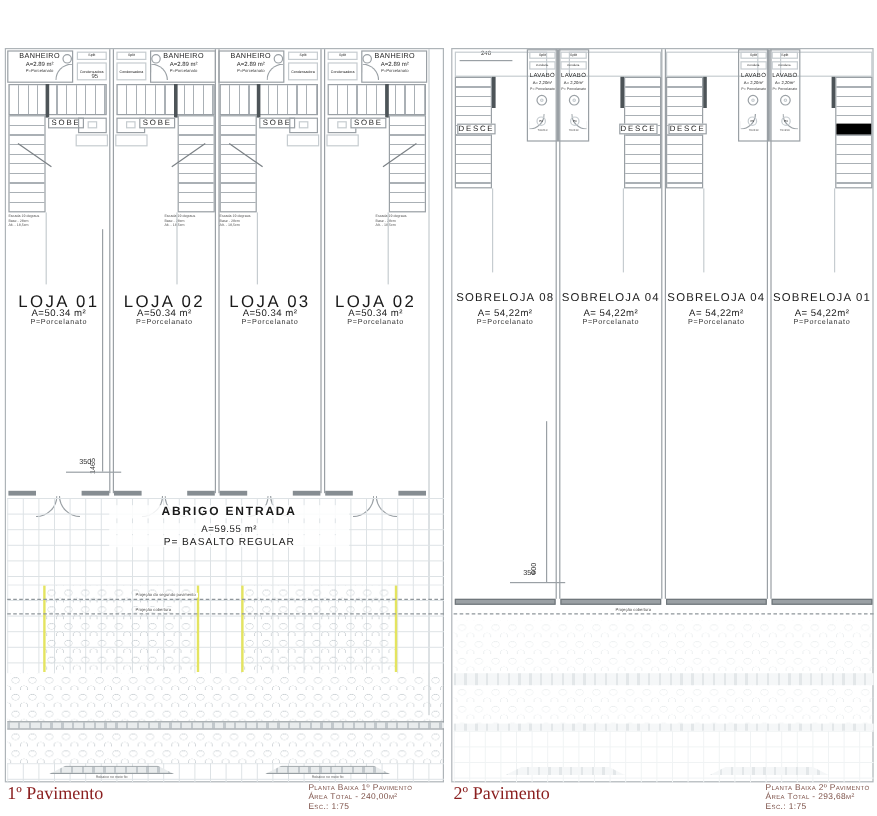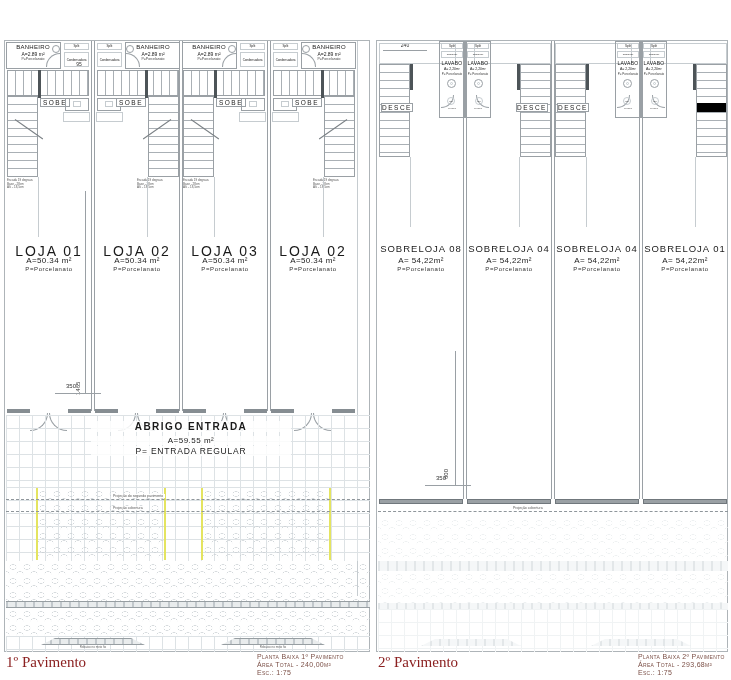--- a/index.html
+++ b/index.html
@@ -200,21 +200,21 @@
     <div class="arcBR" style="left:201px;top:372px;width:18px;height:18px;"></div>
     <div class="arcBL" style="left:220px;top:372px;width:18px;height:18px;"></div>
     <div class="seg" style="left:266px;top:368px;width:23px;height:4px;"></div>
     <div class="seg" style="left:327px;top:368px;width:23px;height:4px;"></div>
     <div class="arcBR" style="left:289px;top:372px;width:18px;height:18px;"></div>
     <div class="arcBL" style="left:308px;top:372px;width:18px;height:18px;"></div>
 
     <div class="grid-pat" style="left:1px;top:374px;width:364px;height:72px;"></div>
     <div class="t tc entry-t" style="left:86px;top:380px;width:200px;">ABRIGO ENTRADA</div>
     <div class="t tc entry-a" style="left:86px;top:395px;width:200px;">A=59.55 m²</div>
-    <div class="t tc entry-f" style="left:86px;top:405px;width:200px;">P= ENTRADA REGULAR</div>
+    <div class="t tc entry-f" style="left:86px;top:405px;width:200px;">P= BASALTO REGULAR</div>
 
     <div class="grid-pat" style="left:1px;top:446px;width:364px;height:74px;"></div>
     <div class="cobble" style="left:31px;top:447px;width:130px;height:72px;"></div>
     <div class="cobble" style="left:196px;top:447px;width:130px;height:72px;"></div>
     <div style="left:31px;top:447px;width:2px;height:72px;background:#e4e460;"></div>
     <div style="left:159px;top:447px;width:2px;height:72px;background:#e4e460;"></div>
     <div style="left:196px;top:447px;width:2px;height:72px;background:#e4e460;"></div>
     <div style="left:324px;top:447px;width:2px;height:72px;background:#e4e460;"></div>
     <div class="dashH" style="left:1px;top:458px;width:364px;height:0;"></div>
     <div class="t projlbl" style="left:106px;top:453px;">Projeção do segundo pavimento</div>

